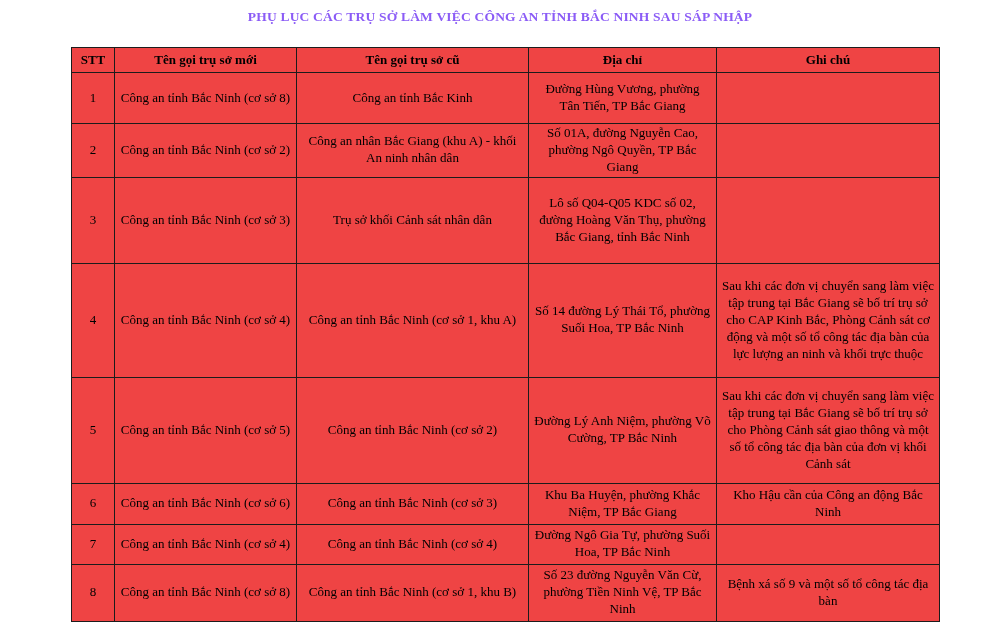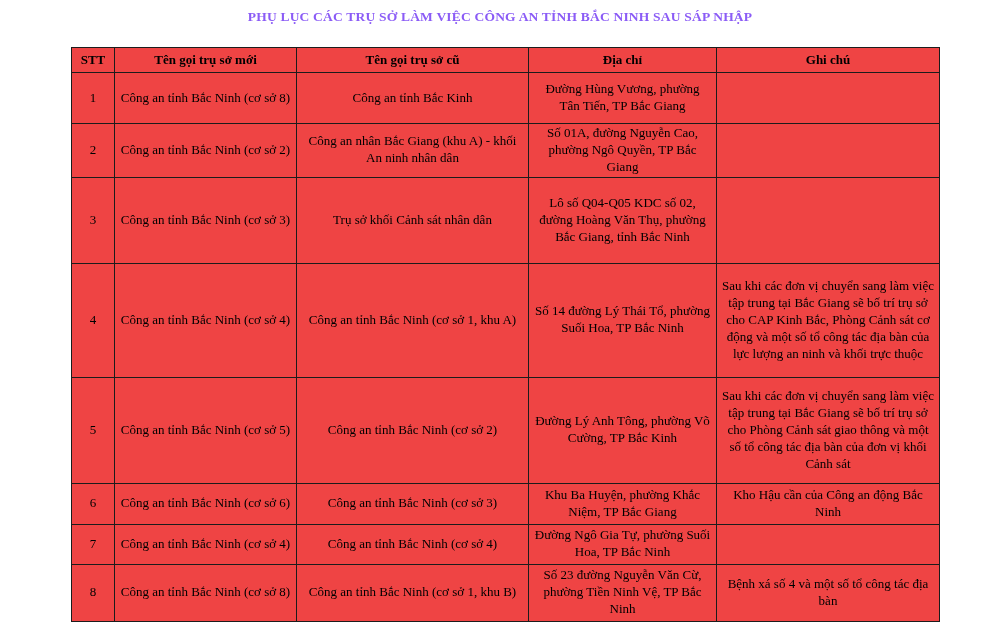--- a/index.html
+++ b/index.html
@@ -112,21 +112,21 @@
         <td>4</td>
         <td>Công an tỉnh Bắc Ninh (cơ sở 4)</td>
         <td>Công an tỉnh Bắc Ninh (cơ sở 1, khu A)</td>
         <td>Số 14 đường Lý Thái Tổ, phường Suối Hoa, TP Bắc Ninh</td>
         <td>Sau khi các đơn vị chuyển sang làm việc tập trung tại Bắc Giang sẽ bố trí trụ sở cho CAP Kinh Bắc, Phòng Cảnh sát cơ động và một số tổ công tác địa bàn của lực lượng an ninh và khối trực thuộc</td>
       </tr>
       <tr class="h-r5">
         <td>5</td>
         <td>Công an tỉnh Bắc Ninh (cơ sở 5)</td>
         <td>Công an tỉnh Bắc Ninh (cơ sở 2)</td>
-        <td>Đường Lý Anh Tông, phường Võ Cường, TP Bắc Kinh</td>
+        <td>Đường Lý Anh Niệm, phường Võ Cường, TP Bắc Ninh</td>
         <td>Sau khi các đơn vị chuyển sang làm việc tập trung tại Bắc Giang sẽ bố trí trụ sở cho Phòng Cảnh sát giao thông và một số tổ công tác địa bàn của đơn vị khối Cảnh sát</td>
       </tr>
       <tr class="h-r6">
         <td>6</td>
         <td>Công an tỉnh Bắc Ninh (cơ sở 6)</td>
         <td>Công an tỉnh Bắc Ninh (cơ sở 3)</td>
         <td>Khu Ba Huyện, phường Khắc Niệm, TP Bắc Giang</td>
         <td>Kho Hậu cần của Công an động Bắc Ninh</td>
       </tr>
       <tr class="h-r7">
@@ -134,18 +134,18 @@
         <td>Công an tỉnh Bắc Ninh (cơ sở 4)</td>
         <td>Công an tỉnh Bắc Ninh (cơ sở 4)</td>
         <td>Đường Ngô Gia Tự, phường Suối Hoa, TP Bắc Ninh</td>
         <td></td>
       </tr>
       <tr class="h-r8">
         <td>8</td>
         <td>Công an tỉnh Bắc Ninh (cơ sở 8)</td>
         <td>Công an tỉnh Bắc Ninh (cơ sở 1, khu B)</td>
         <td>Số 23 đường Nguyễn Văn Cừ, phường Tiền Ninh Vệ, TP Bắc Ninh</td>
-        <td>Bệnh xá số 4 và một số tổ công tác địa bàn</td>
+        <td>Bệnh xá số 9 và một số tổ công tác địa bàn</td>
       </tr>
     </tbody>
   </table>
 
 </div>
 
 </body></html>

